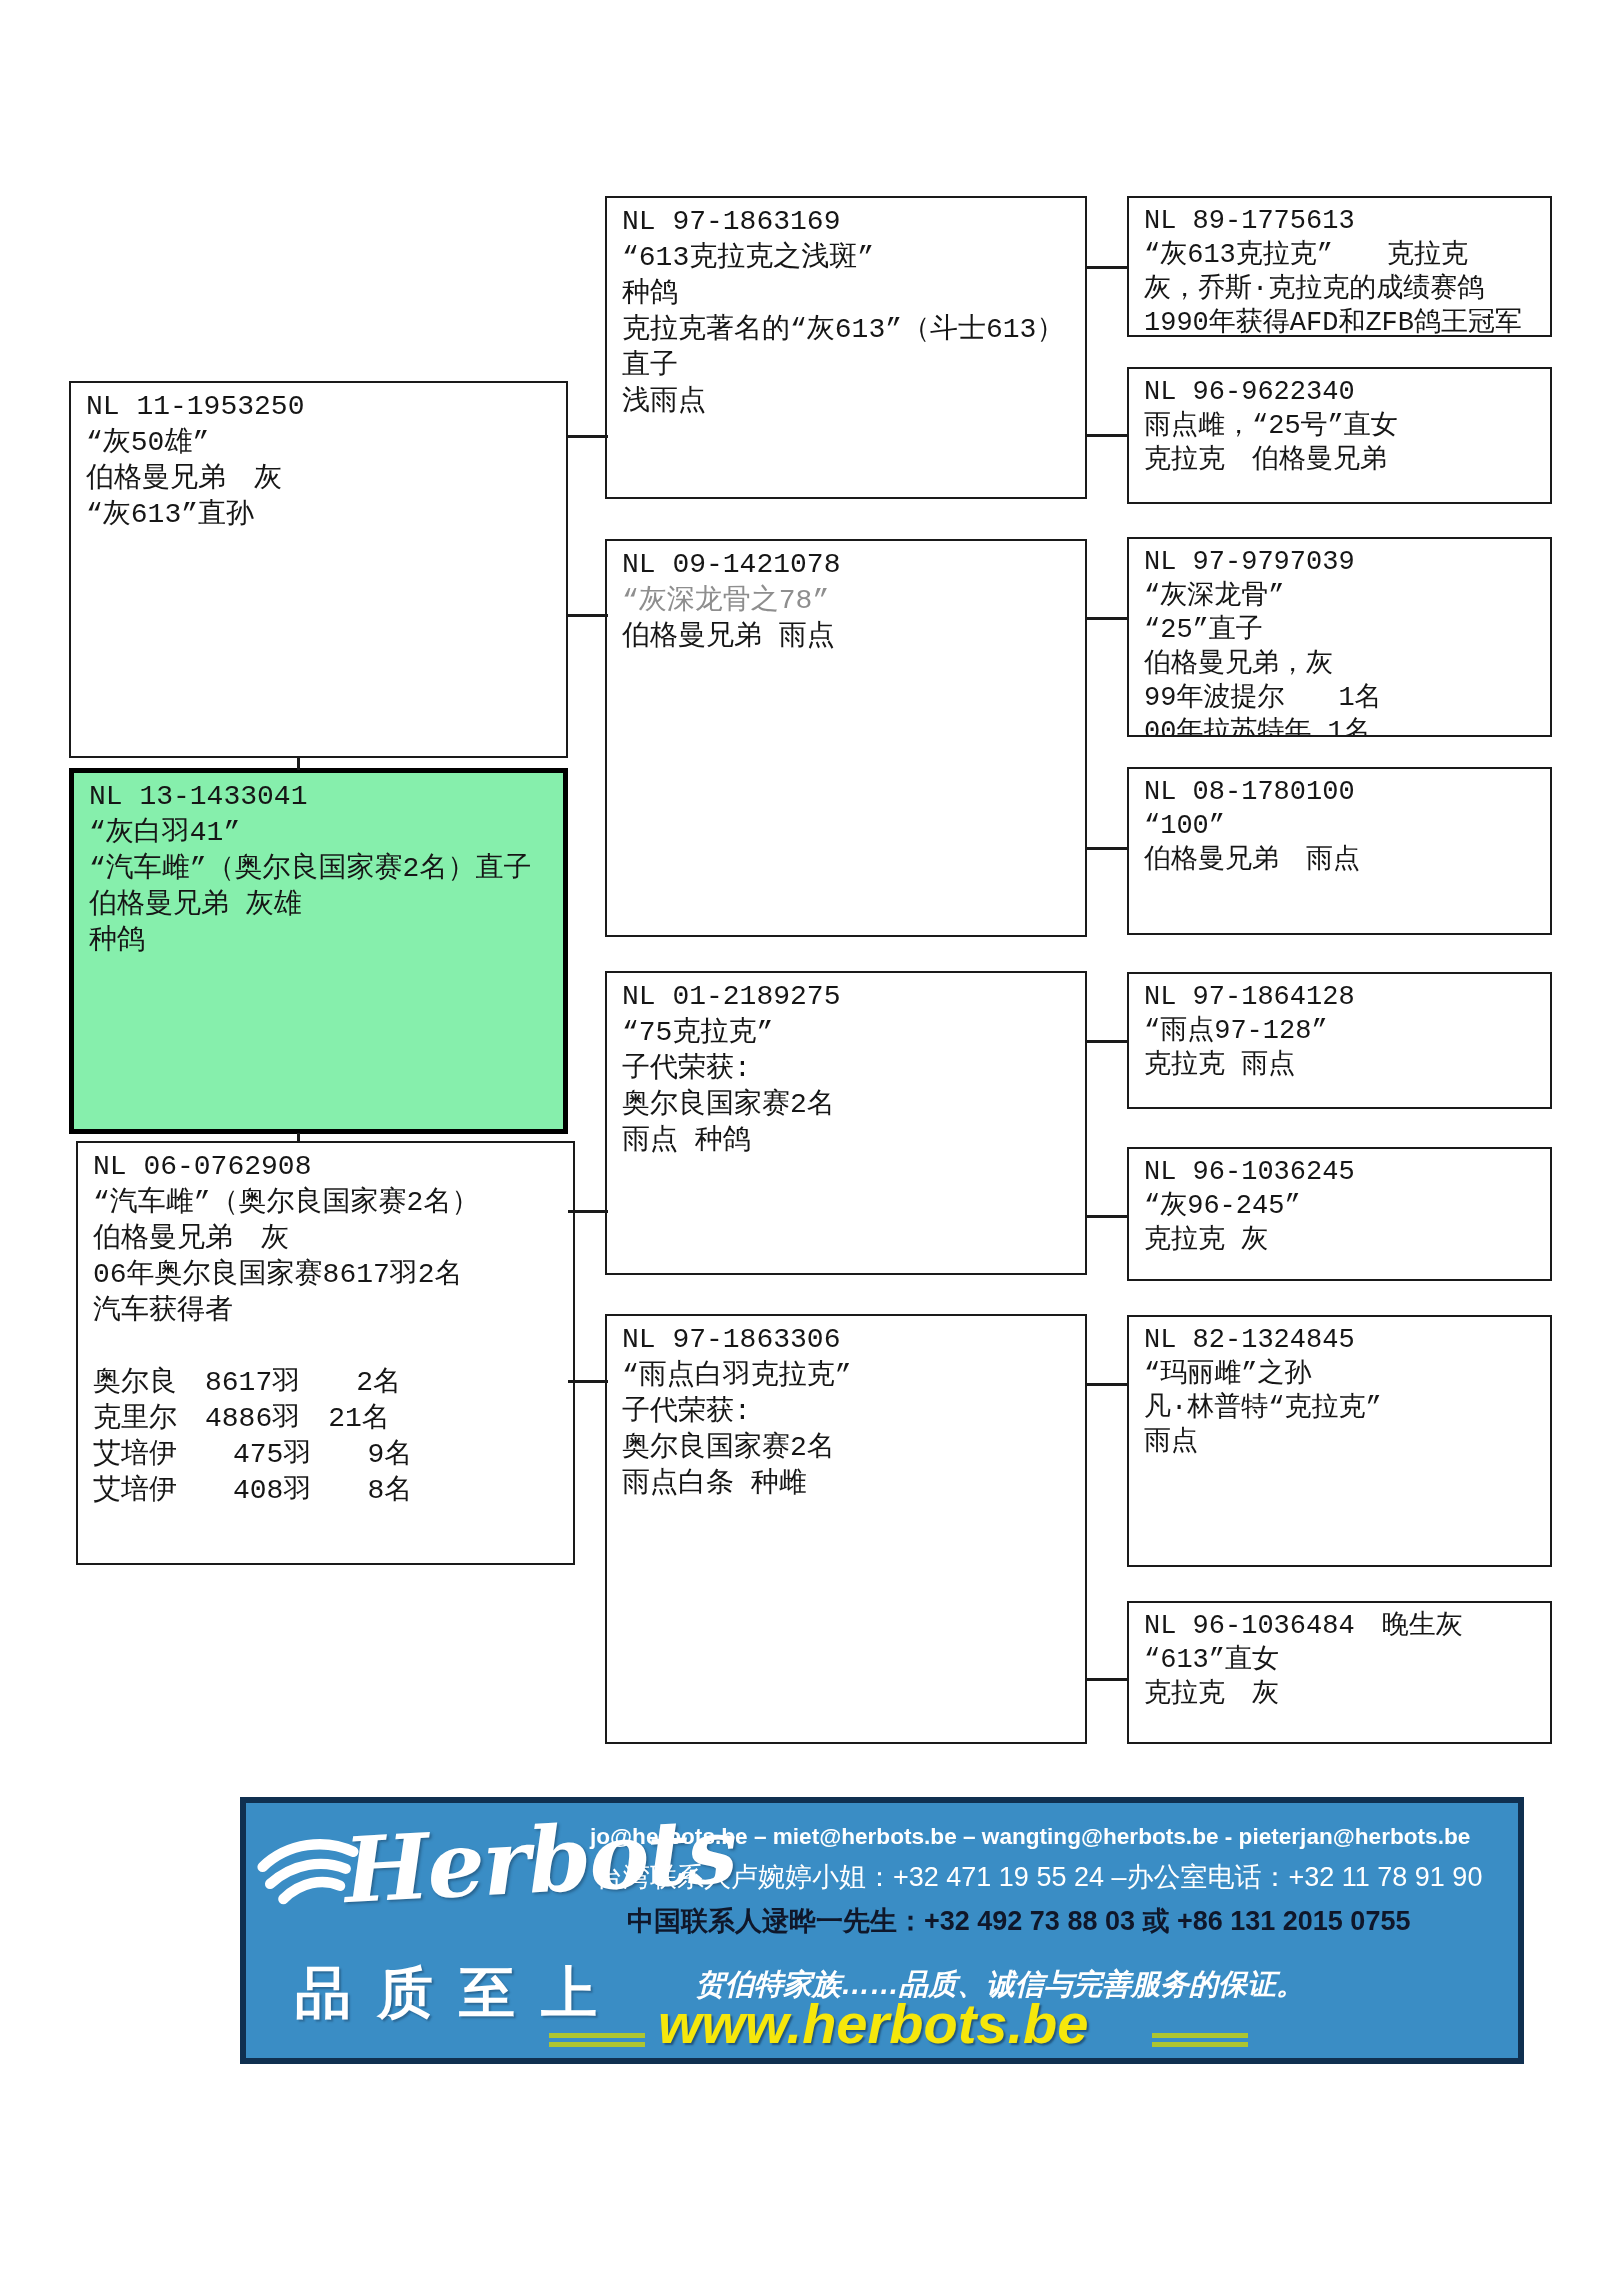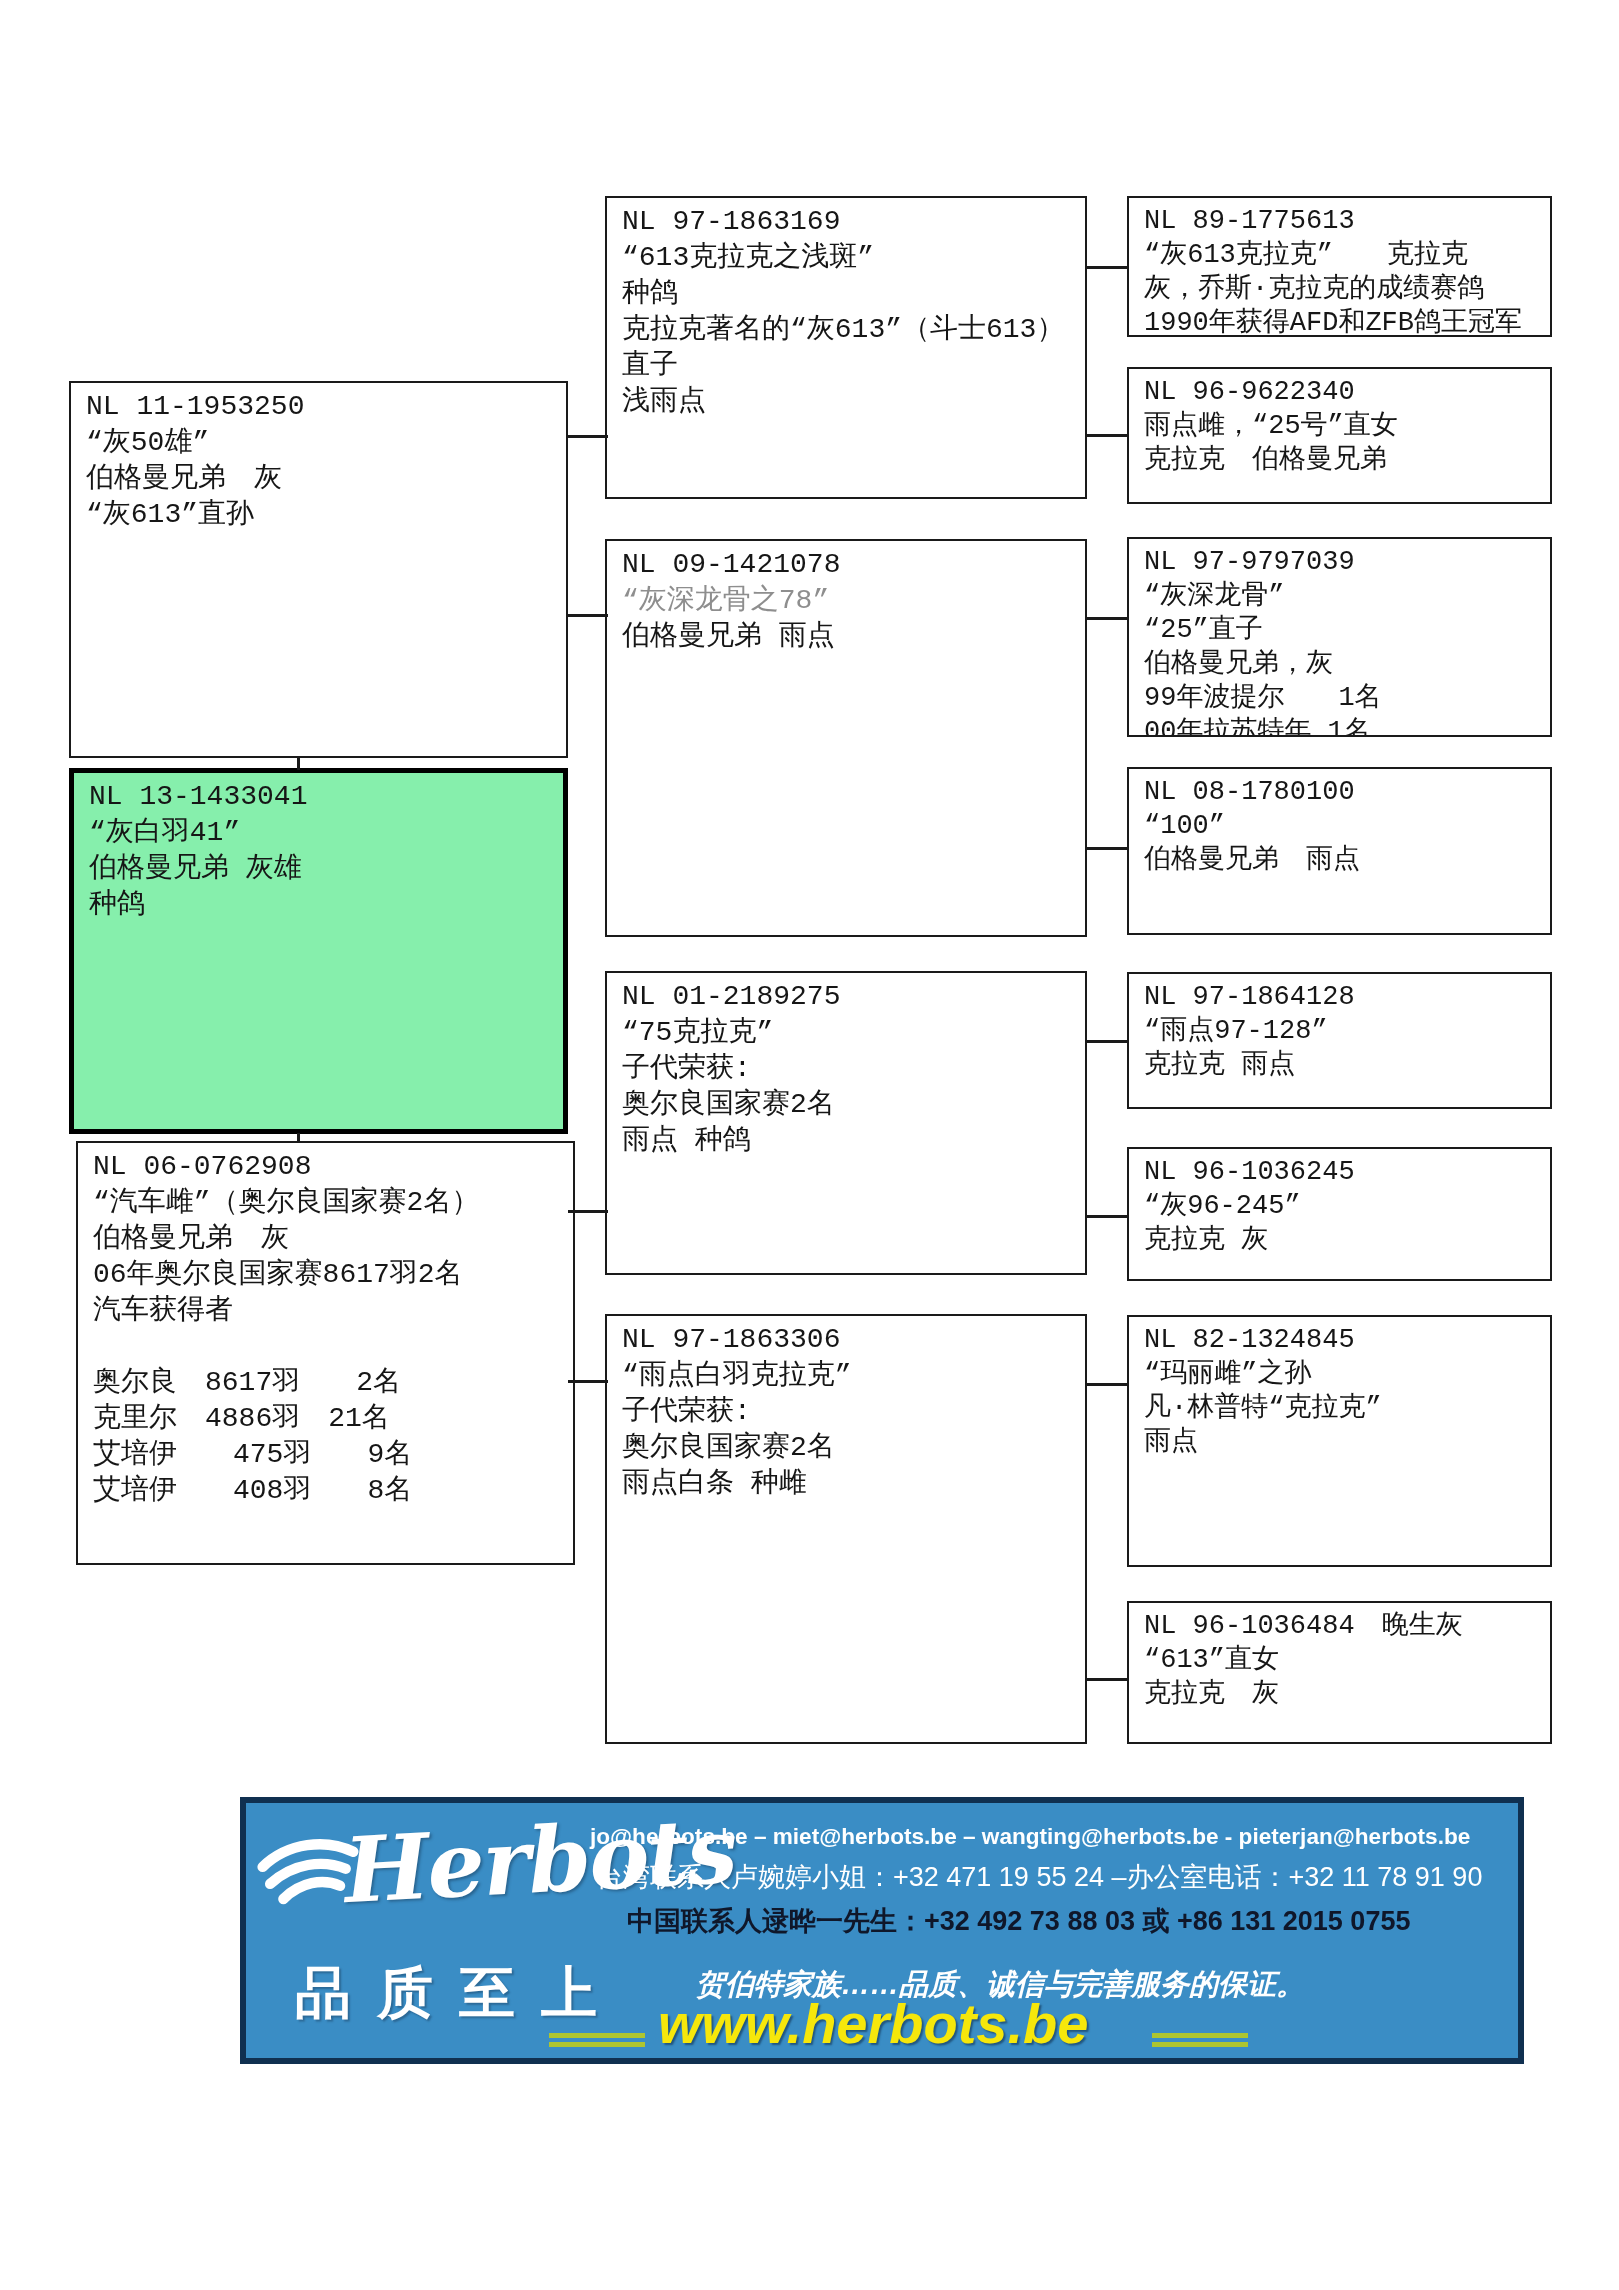--- a/index.html
+++ b/index.html
@@ -90,20 +90,21 @@
 <div class="box" style="left:69px;top:381px;width:499px;height:377px">
     <div class="line">NL 11-1953250</div>
     <div class="line">“灰50雄”</div>
     <div class="line">伯格曼兄弟　灰</div>
     <div class="line">“灰613”直孙</div>
   </div>
 
 <div class="box subject" style="left:69px;top:768px;width:499px;height:366px">
     <div class="line">NL 13-1433041</div>
     <div class="line">“灰白羽41”</div>
+    <div class="line">“汽车雌”（奥尔良国家赛2名）直子</div>
     <div class="line">伯格曼兄弟 灰雄</div>
     <div class="line">种鸽</div>
   </div>
 
 <div class="box" style="left:76px;top:1141px;width:499px;height:424px">
     <div class="line">NL 06-0762908</div>
     <div class="line">“汽车雌”（奥尔良国家赛2名）</div>
     <div class="line">伯格曼兄弟　灰</div>
     <div class="line">06年奥尔良国家赛8617羽2名</div>
     <div class="line">汽车获得者</div>

